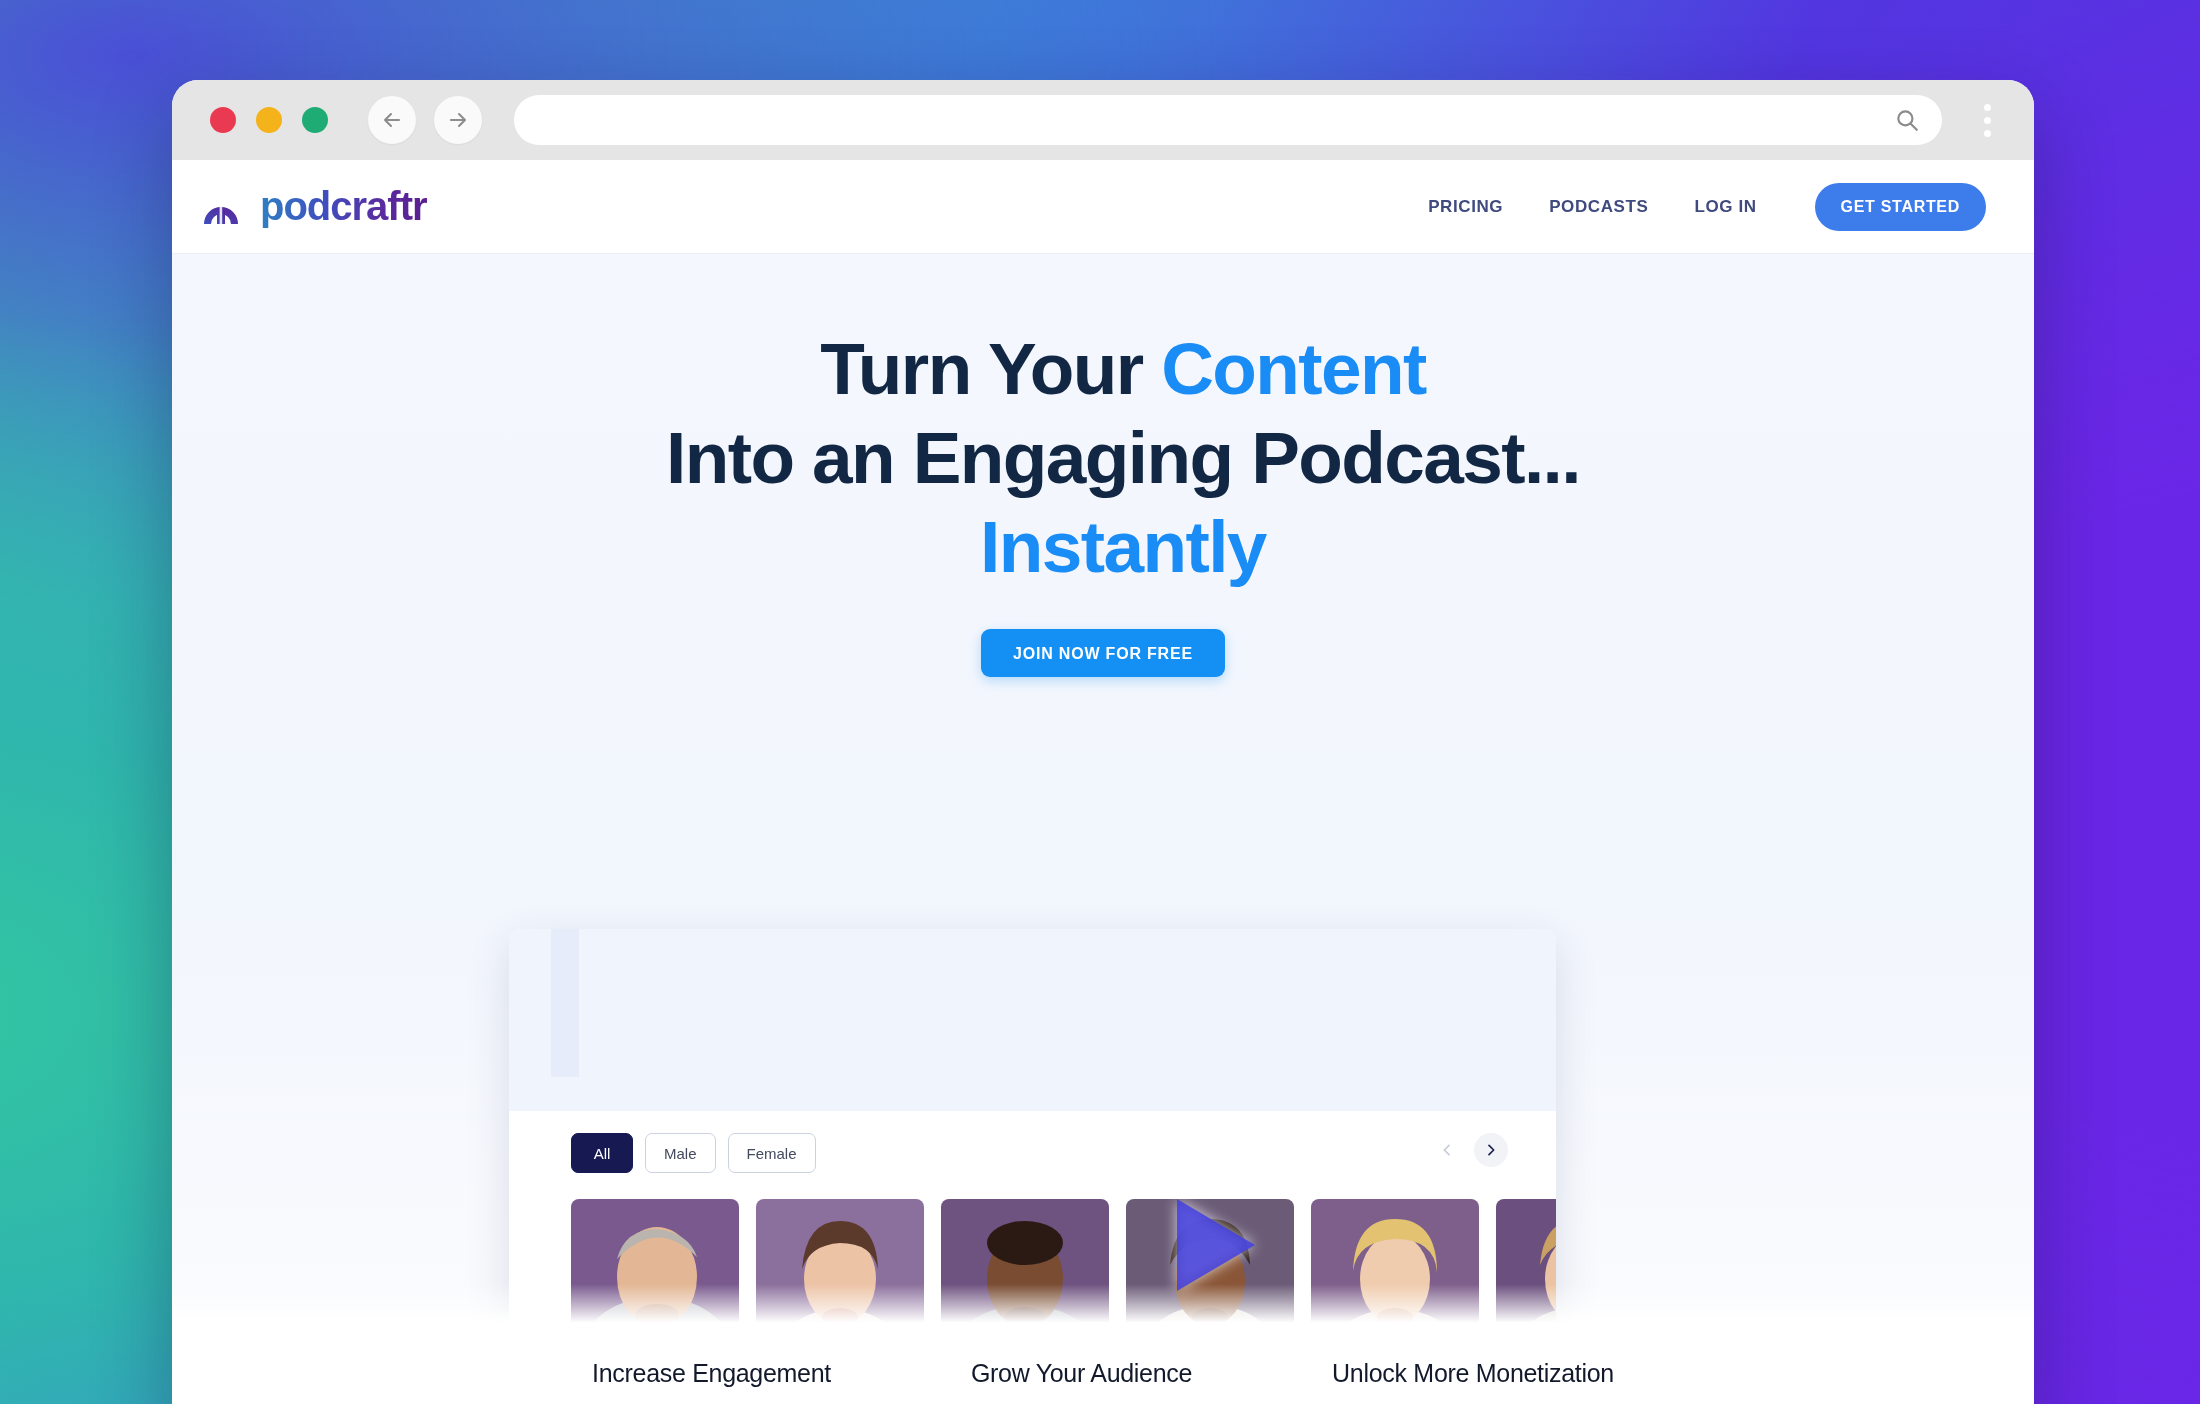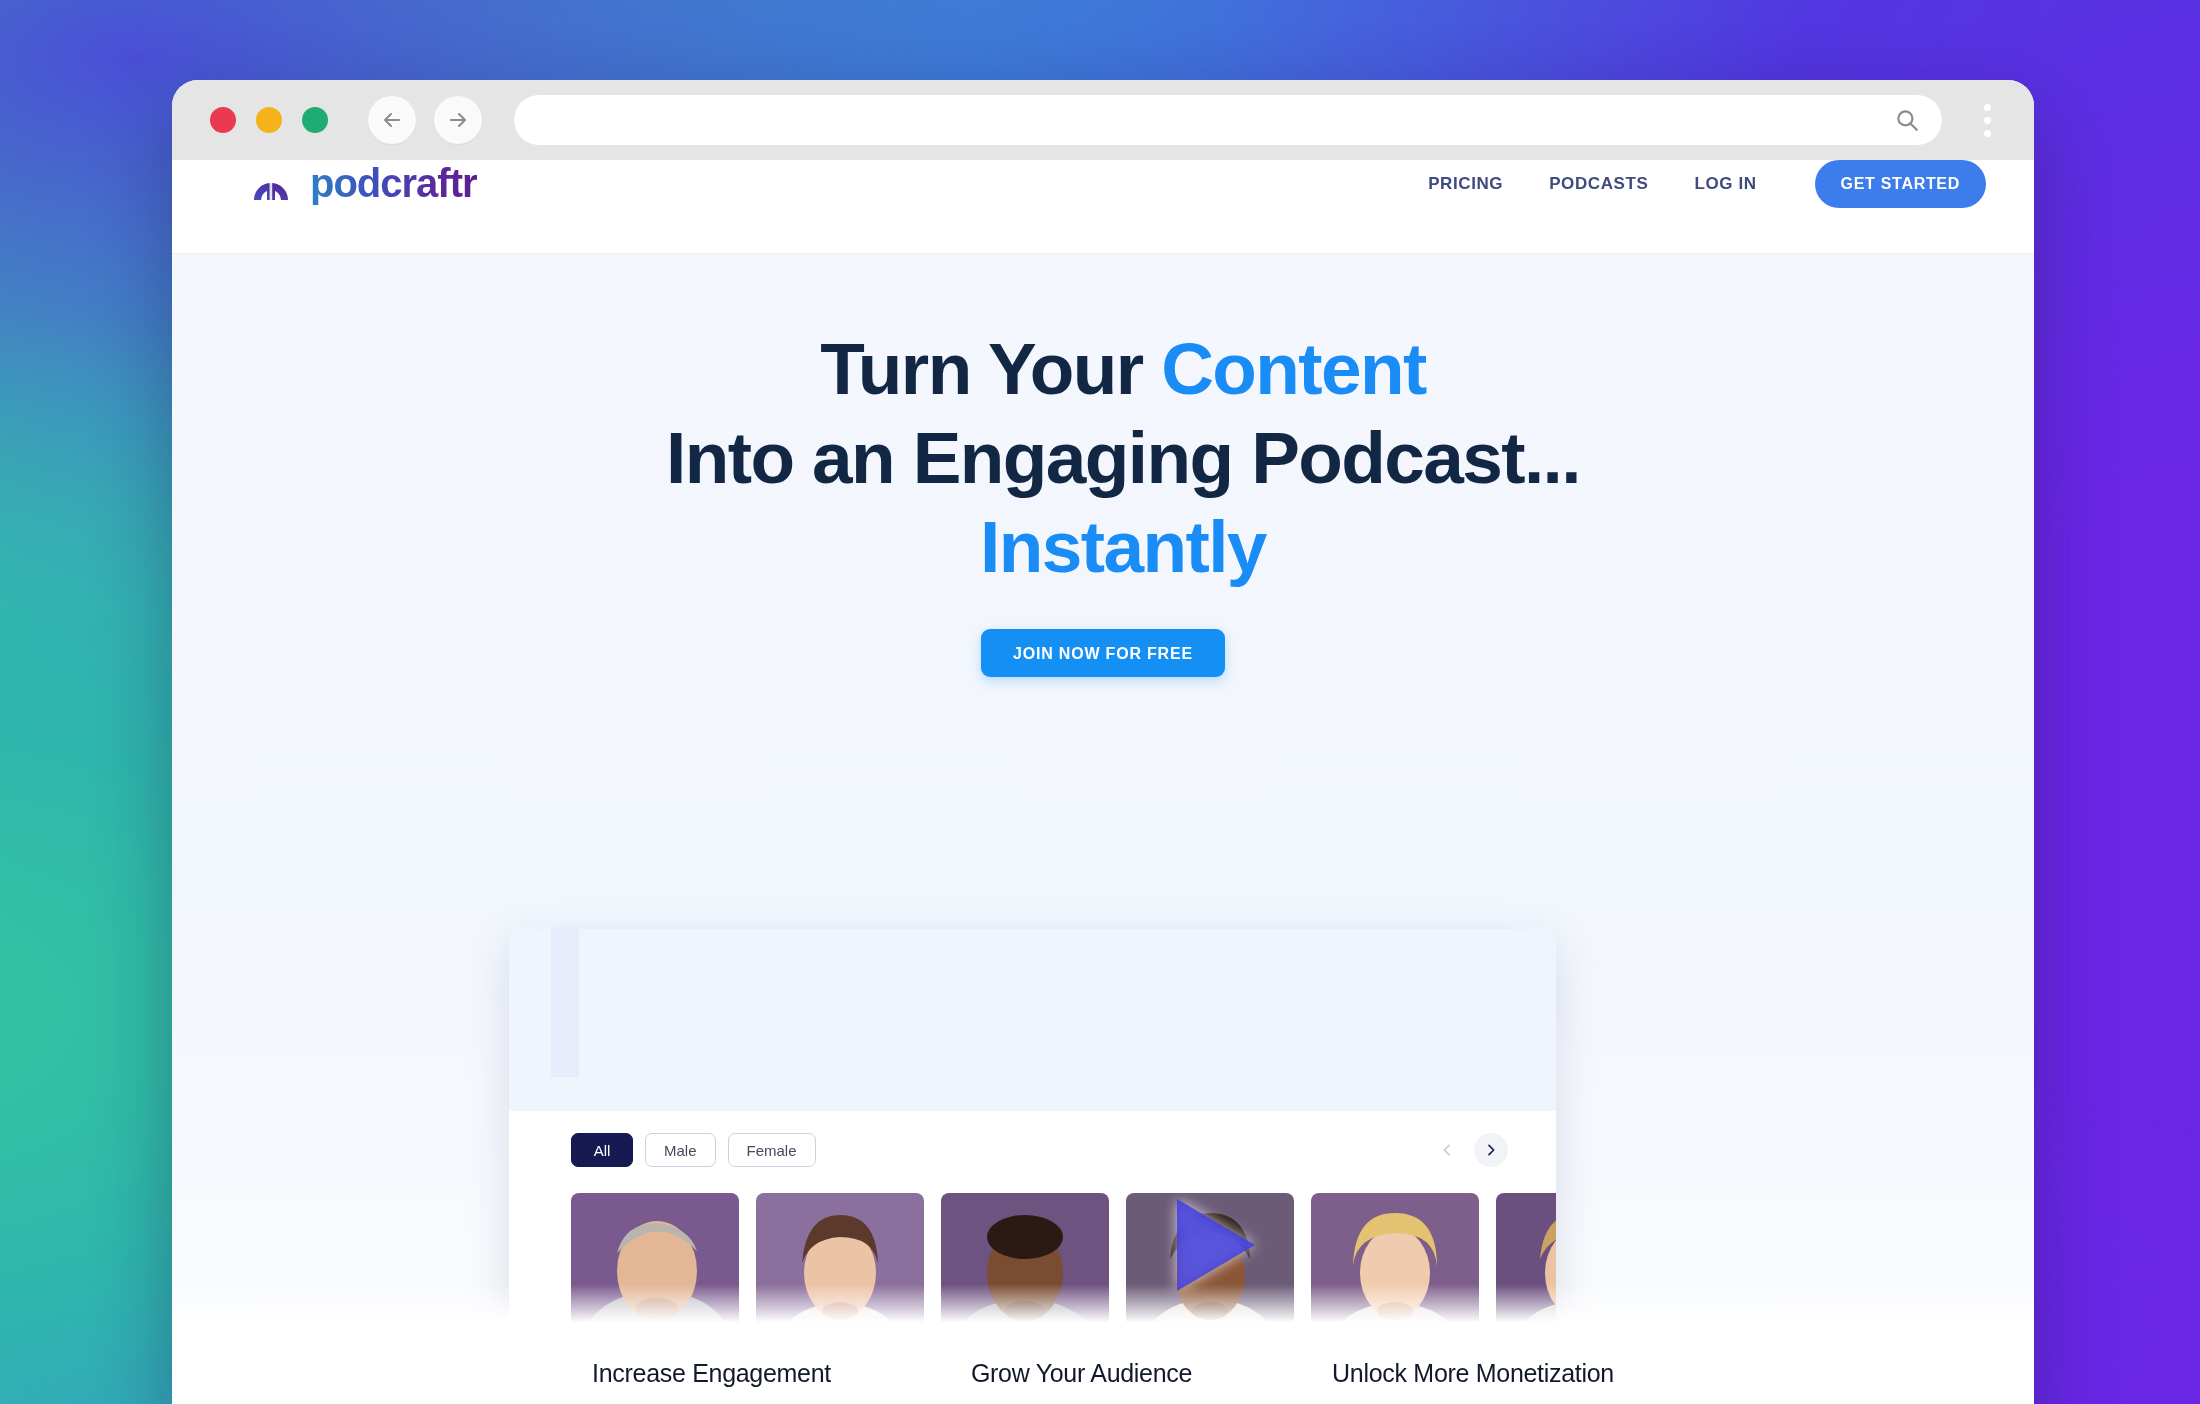--- a/index.html
+++ b/index.html
@@ -69,22 +69,22 @@
     justify-content: center; gap: 6px; margin-left: 10px; flex: none;
   }
   .kebab i { width: 7px; height: 7px; border-radius: 50%; background: #ffffff; display: block; }
 
   
   .site { height: 1260px; background: #ffffff; position: relative; }
 
   .sitenav {
     height: 94px;
     background: #fff;
-    display: flex; align-items: flex-start;
-    padding: 0 48px 0 76px;
+    display: flex; align-items: center;
+    padding: 0 48px 0 26px;
     border-bottom: 1px solid #eceff5;
     position: relative; z-index: 5;
   }
   .brand { display: flex; align-items: center; gap: 16px; }
   .brand-name {
     font-size: 40px; font-weight: bold; letter-spacing: -1px;
     background: linear-gradient(90deg, #2f7fc4 0%, #3f4fbe 38%, #5b2a9e 75%, #5a1f8f 100%);
     -webkit-background-clip: text; background-clip: text; color: transparent;
   }
   .navlinks { margin-left: auto; display: flex; align-items: center; gap: 46px; }
@@ -154,21 +154,21 @@
     letter-spacing: -.4px; position: relative; z-index: 2;
   }
   .panel-sub {
     margin-top: 12px; font-size: 17px; line-height: 1.45;
     color: #7b8293; max-width: 330px; position: relative; z-index: 2;
   }
 
   .panel-body { padding: 22px 48px 0 62px; position: relative; }
   .filters { display: flex; gap: 12px; align-items: center; }
   .pill {
-    height: 34px; min-width: 62px;
+    height: 40px; min-width: 62px;
     border-radius: 7px;
     display: flex; align-items: center; justify-content: center;
     font-size: 15px; padding: 0 18px; cursor: pointer;
     background: #fff; border: 1px solid #ccd2e0; color: #444b5e;
   }
   .pill.active { background: #171a52; border-color: #171a52; color: #fff; }
 
   .arrows {
     position: absolute; right: 48px; top: 22px;
     display: flex; align-items: center; gap: 10px;

